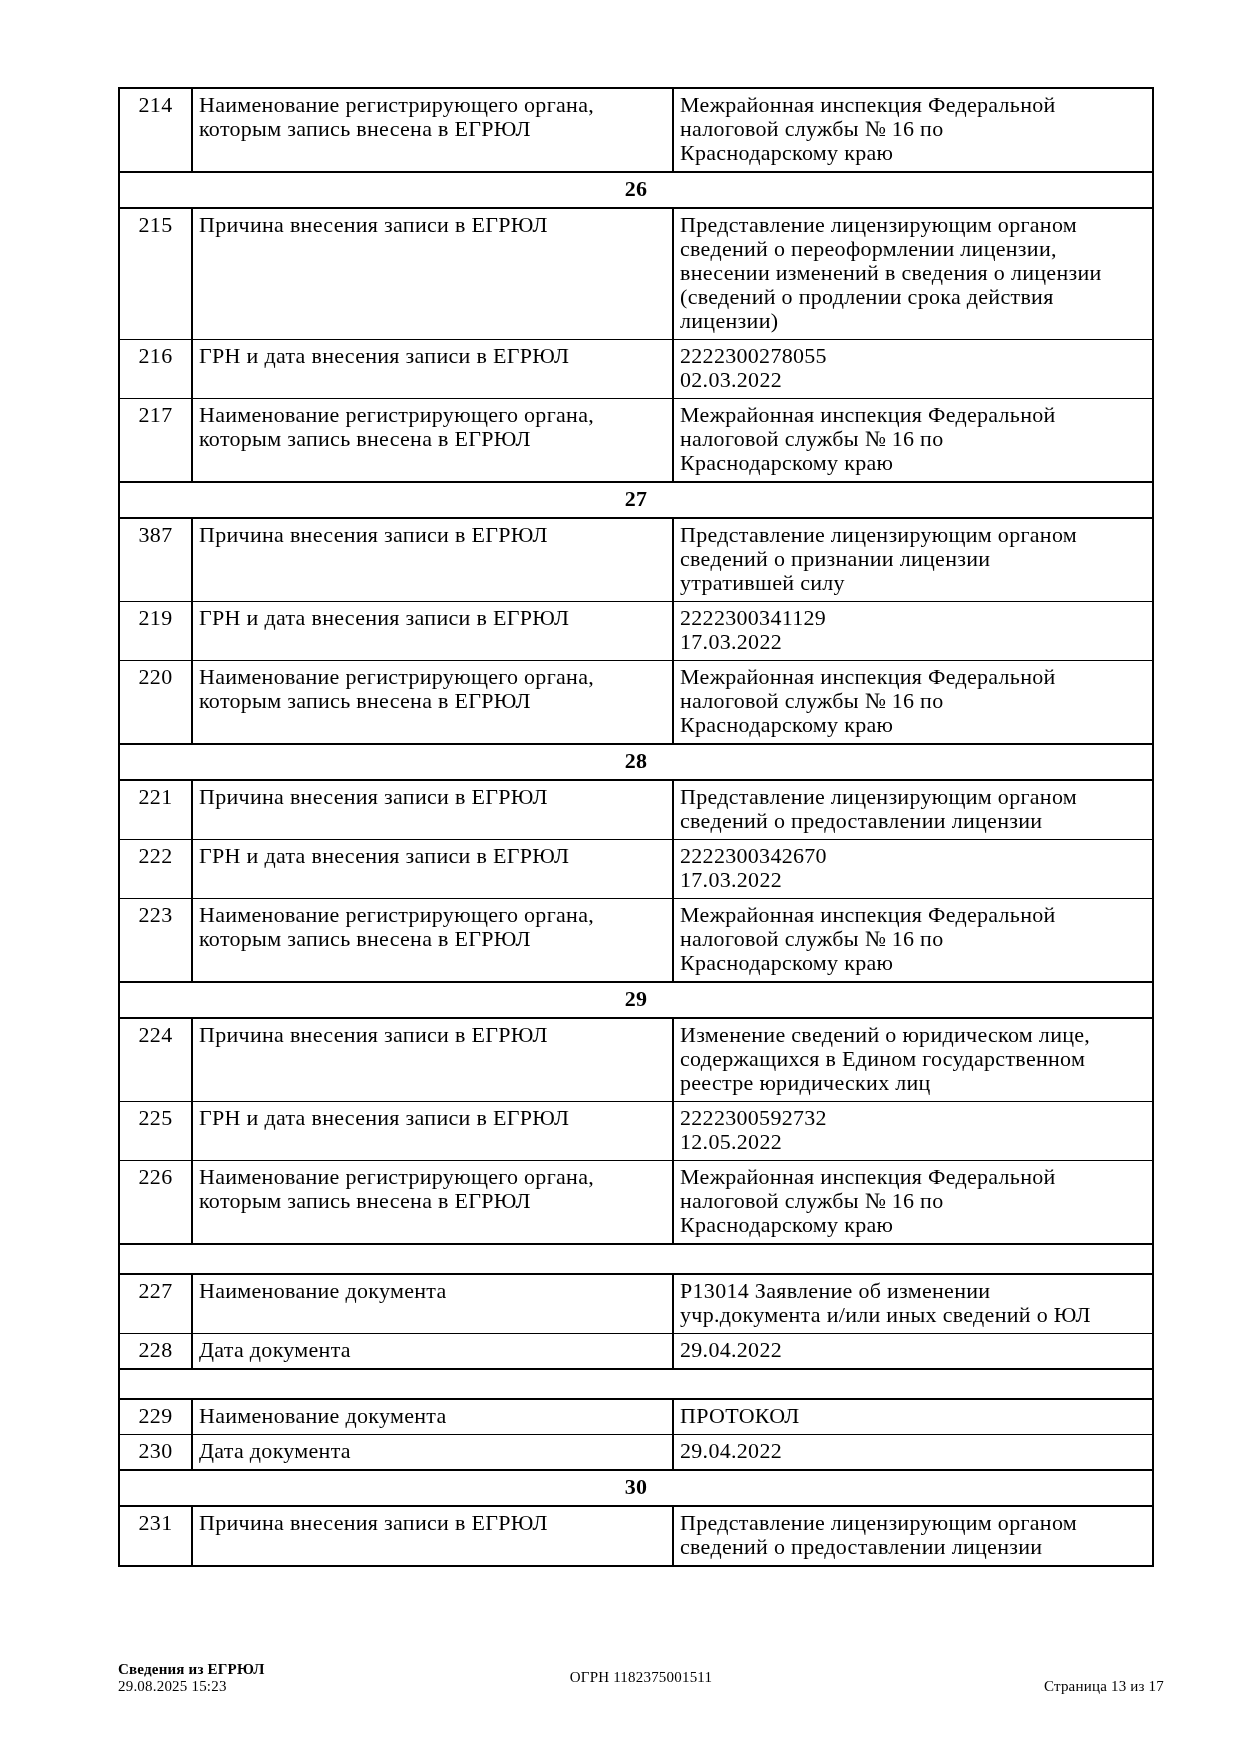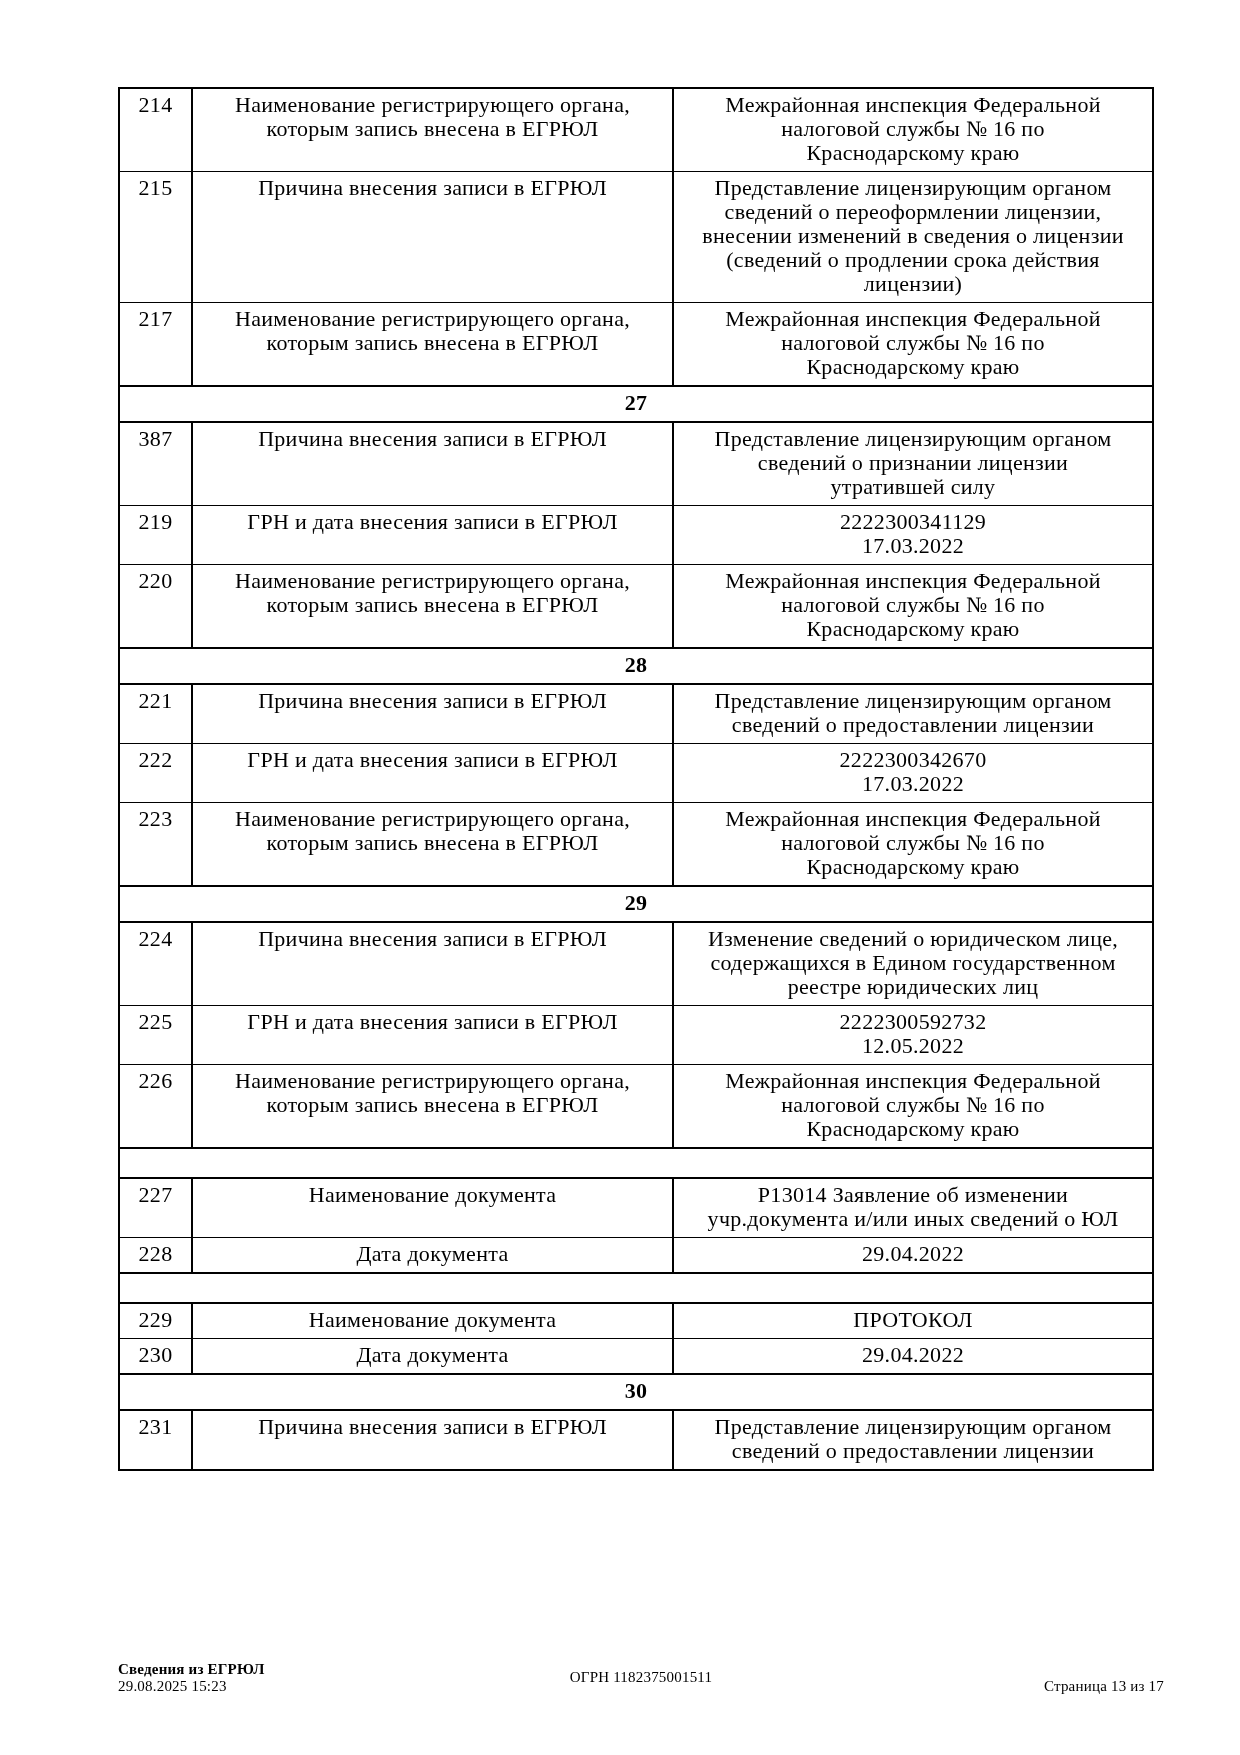--- a/index.html
+++ b/index.html
@@ -28,21 +28,21 @@
     border: solid #000;
     border-width: 1px 2px;
     vertical-align: top;
     font-size: 22px;
     line-height: 24px;
     letter-spacing: 0.3px;
     padding: 4px 6px 6px 6px;
     overflow: hidden;
   }
   td.c-num { text-align: center; padding-left: 2px; padding-right: 2px; }
-  td.c-label, td.c-value, td.c-subheader { white-space: pre-line; text-align: center; }
+  td.c-label, td.c-value, td.c-subheader { white-space: pre-line; }
   tr.row-section td {
     text-align: center;
     font-weight: bold;
     border-top-width: 2px;
     border-bottom-width: 2px;
   }
   tr.row-spacer td {
     height: 28px;
     padding: 0;
     border-top-width: 2px;
@@ -76,28 +76,37 @@
     </colgroup>
     <tbody id="table-body">
         <tr class="row-entry">
           <td class="c-num">214</td>
           <td class="c-label">Наименование регистрирующего органа,
 которым запись внесена в ЕГРЮЛ</td>
           <td class="c-value">Межрайонная инспекция Федеральной
 налоговой службы № 16 по
 Краснодарскому краю</td>
         </tr>
+        <tr class="row-section">
+          <td class="c-section" colspan="3">26</td>
+        </tr>
         <tr class="row-entry">
           <td class="c-num">215</td>
           <td class="c-label">Причина внесения записи в ЕГРЮЛ</td>
           <td class="c-value">Представление лицензирующим органом
 сведений о переоформлении лицензии,
 внесении изменений в сведения о лицензии
 (сведений о продлении срока действия
 лицензии)</td>
+        </tr>
+        <tr class="row-entry">
+          <td class="c-num">216</td>
+          <td class="c-label">ГРН и дата внесения записи в ЕГРЮЛ</td>
+          <td class="c-value">2222300278055
+02.03.2022</td>
         </tr>
         <tr class="row-entry">
           <td class="c-num">217</td>
           <td class="c-label">Наименование регистрирующего органа,
 которым запись внесена в ЕГРЮЛ</td>
           <td class="c-value">Межрайонная инспекция Федеральной
 налоговой службы № 16 по
 Краснодарскому краю</td>
         </tr>
         <tr class="row-section">

